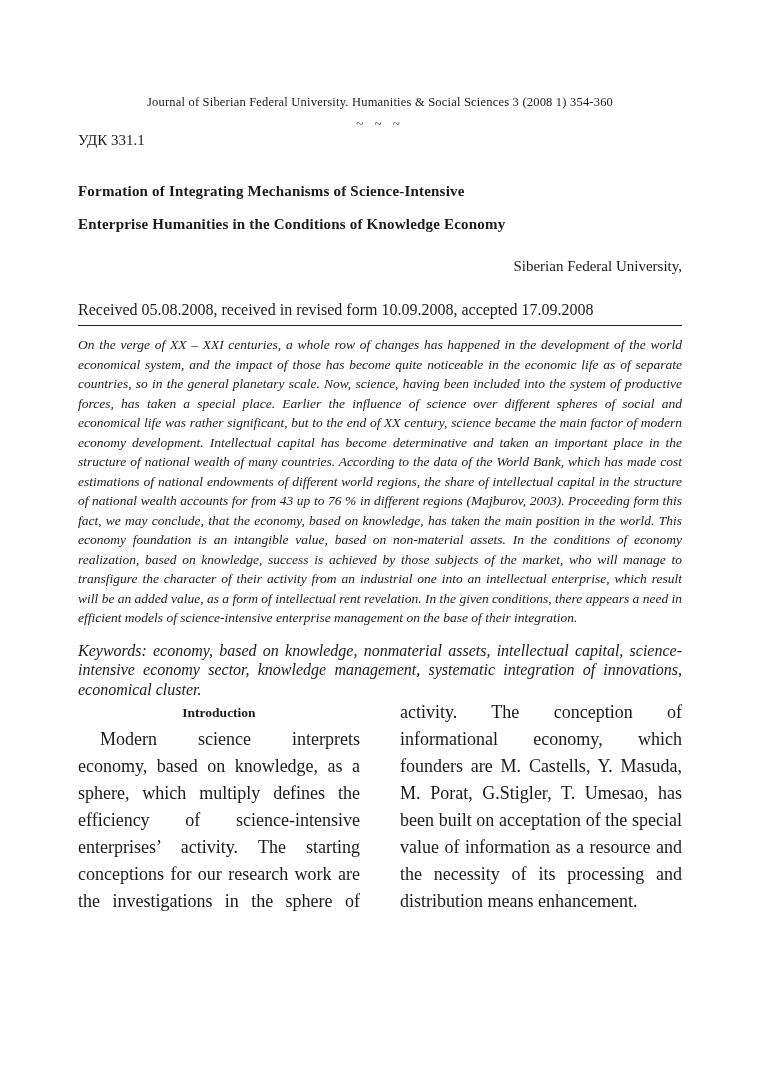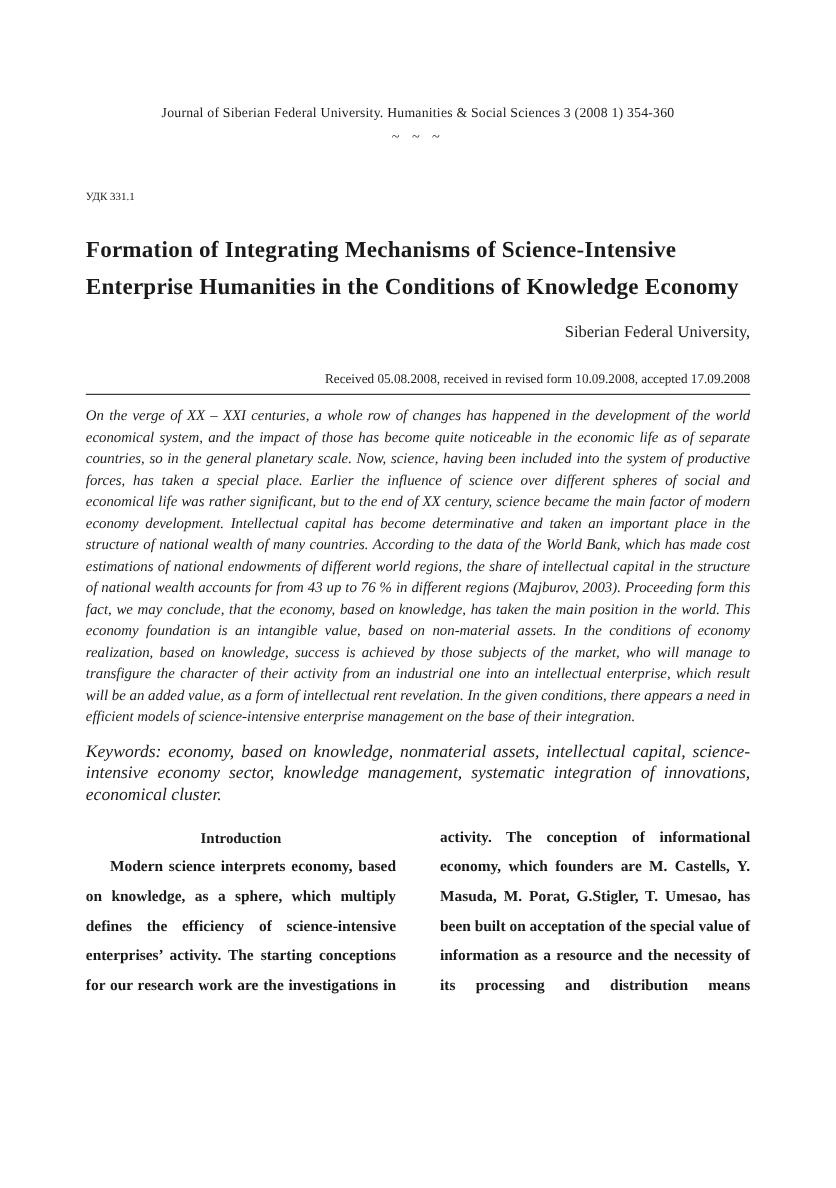--- a/index.html
+++ b/index.html
@@ -26,41 +26,40 @@
     letter-spacing: 0.2px;
   }
   .tilde {
     text-align: center;
     font-size: 13px;
     letter-spacing: 4px;
     margin-top: 6px;
     color: #333;
   }
   .udk {
-    margin-top: 42px;
-    font-size: 10px;
+    font-size: 15px;
   }
   .title {
     margin-top: 26px;
-    font-size: 21px;
+    font-size: 15px;
     font-weight: bold;
     line-height: 33px;
     letter-spacing: 0.2px;
   }
   .author-block {
     margin-top: 14px;
     text-align: right;
     line-height: 22px;
   }
   .author-name { font-weight: bold; font-size: 15px; }
   .affiliation { font-size: 15px; }
   .received {
     margin-top: 24px;
-    text-align: right;
-    font-size: 12px;
+    text-align: left;
+    font-size: 16px;
   }
   .rule-top {
     margin-top: 6px;
     border-top: 1px solid #222;
     height: 0;
   }
   .abstract {
     margin-top: 9px;
     font-style: italic;
     font-size: 13.5px;
@@ -68,36 +67,34 @@
     text-align: justify;
   }
   .keywords {
     margin-top: 13px;
     font-style: italic;
     font-size: 16px;
     line-height: 19.5px;
     text-align: justify;
   }
   .columns {
-    margin-top: 16px;
     display: flex;
     gap: 40px;
   }
   .col { width: 290px; }
   .section-heading {
     text-align: center;
     font-weight: bold;
     font-size: 13.5px;
     line-height: 27px;
   }
   .body-p {
-    font-size: 14px;
+    font-size: 18px;
     line-height: 27px;
     text-align: justify;
-    font-weight: bold;
   }
   .indent { text-indent: 22px; }
   .footnote-rule {
     position: absolute;
     left: 78px;
     top: 952px;
     width: 604px;
     border-top: 0.7px solid #444;
   }
   .footnotes {

